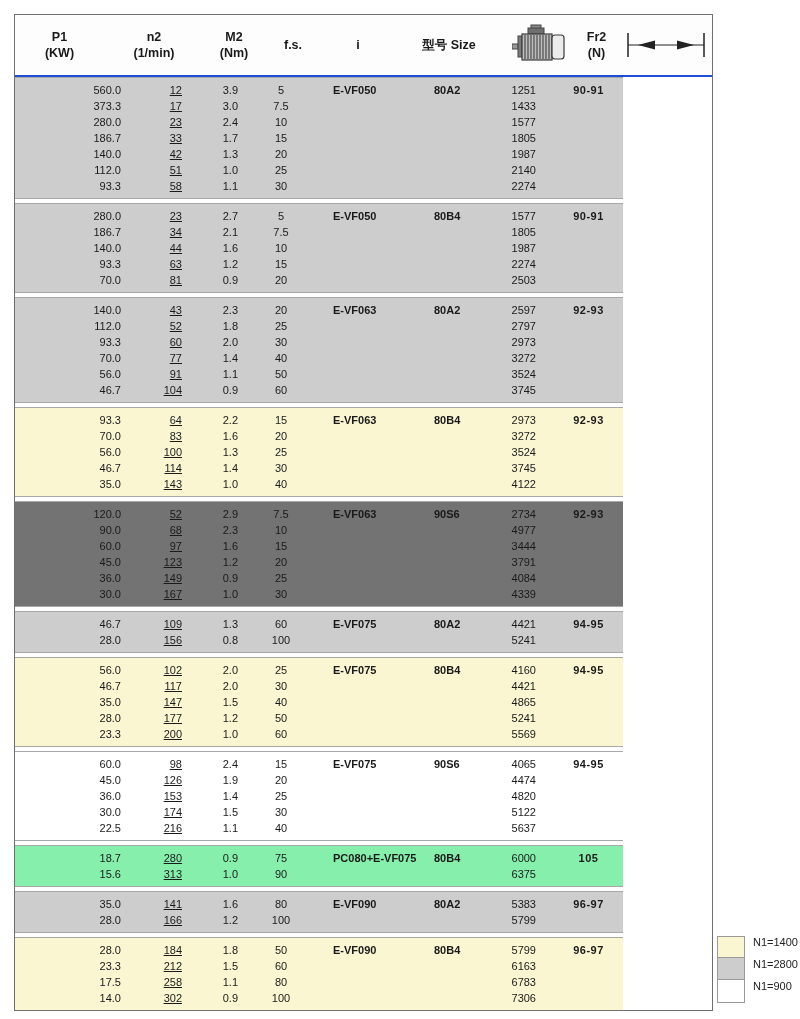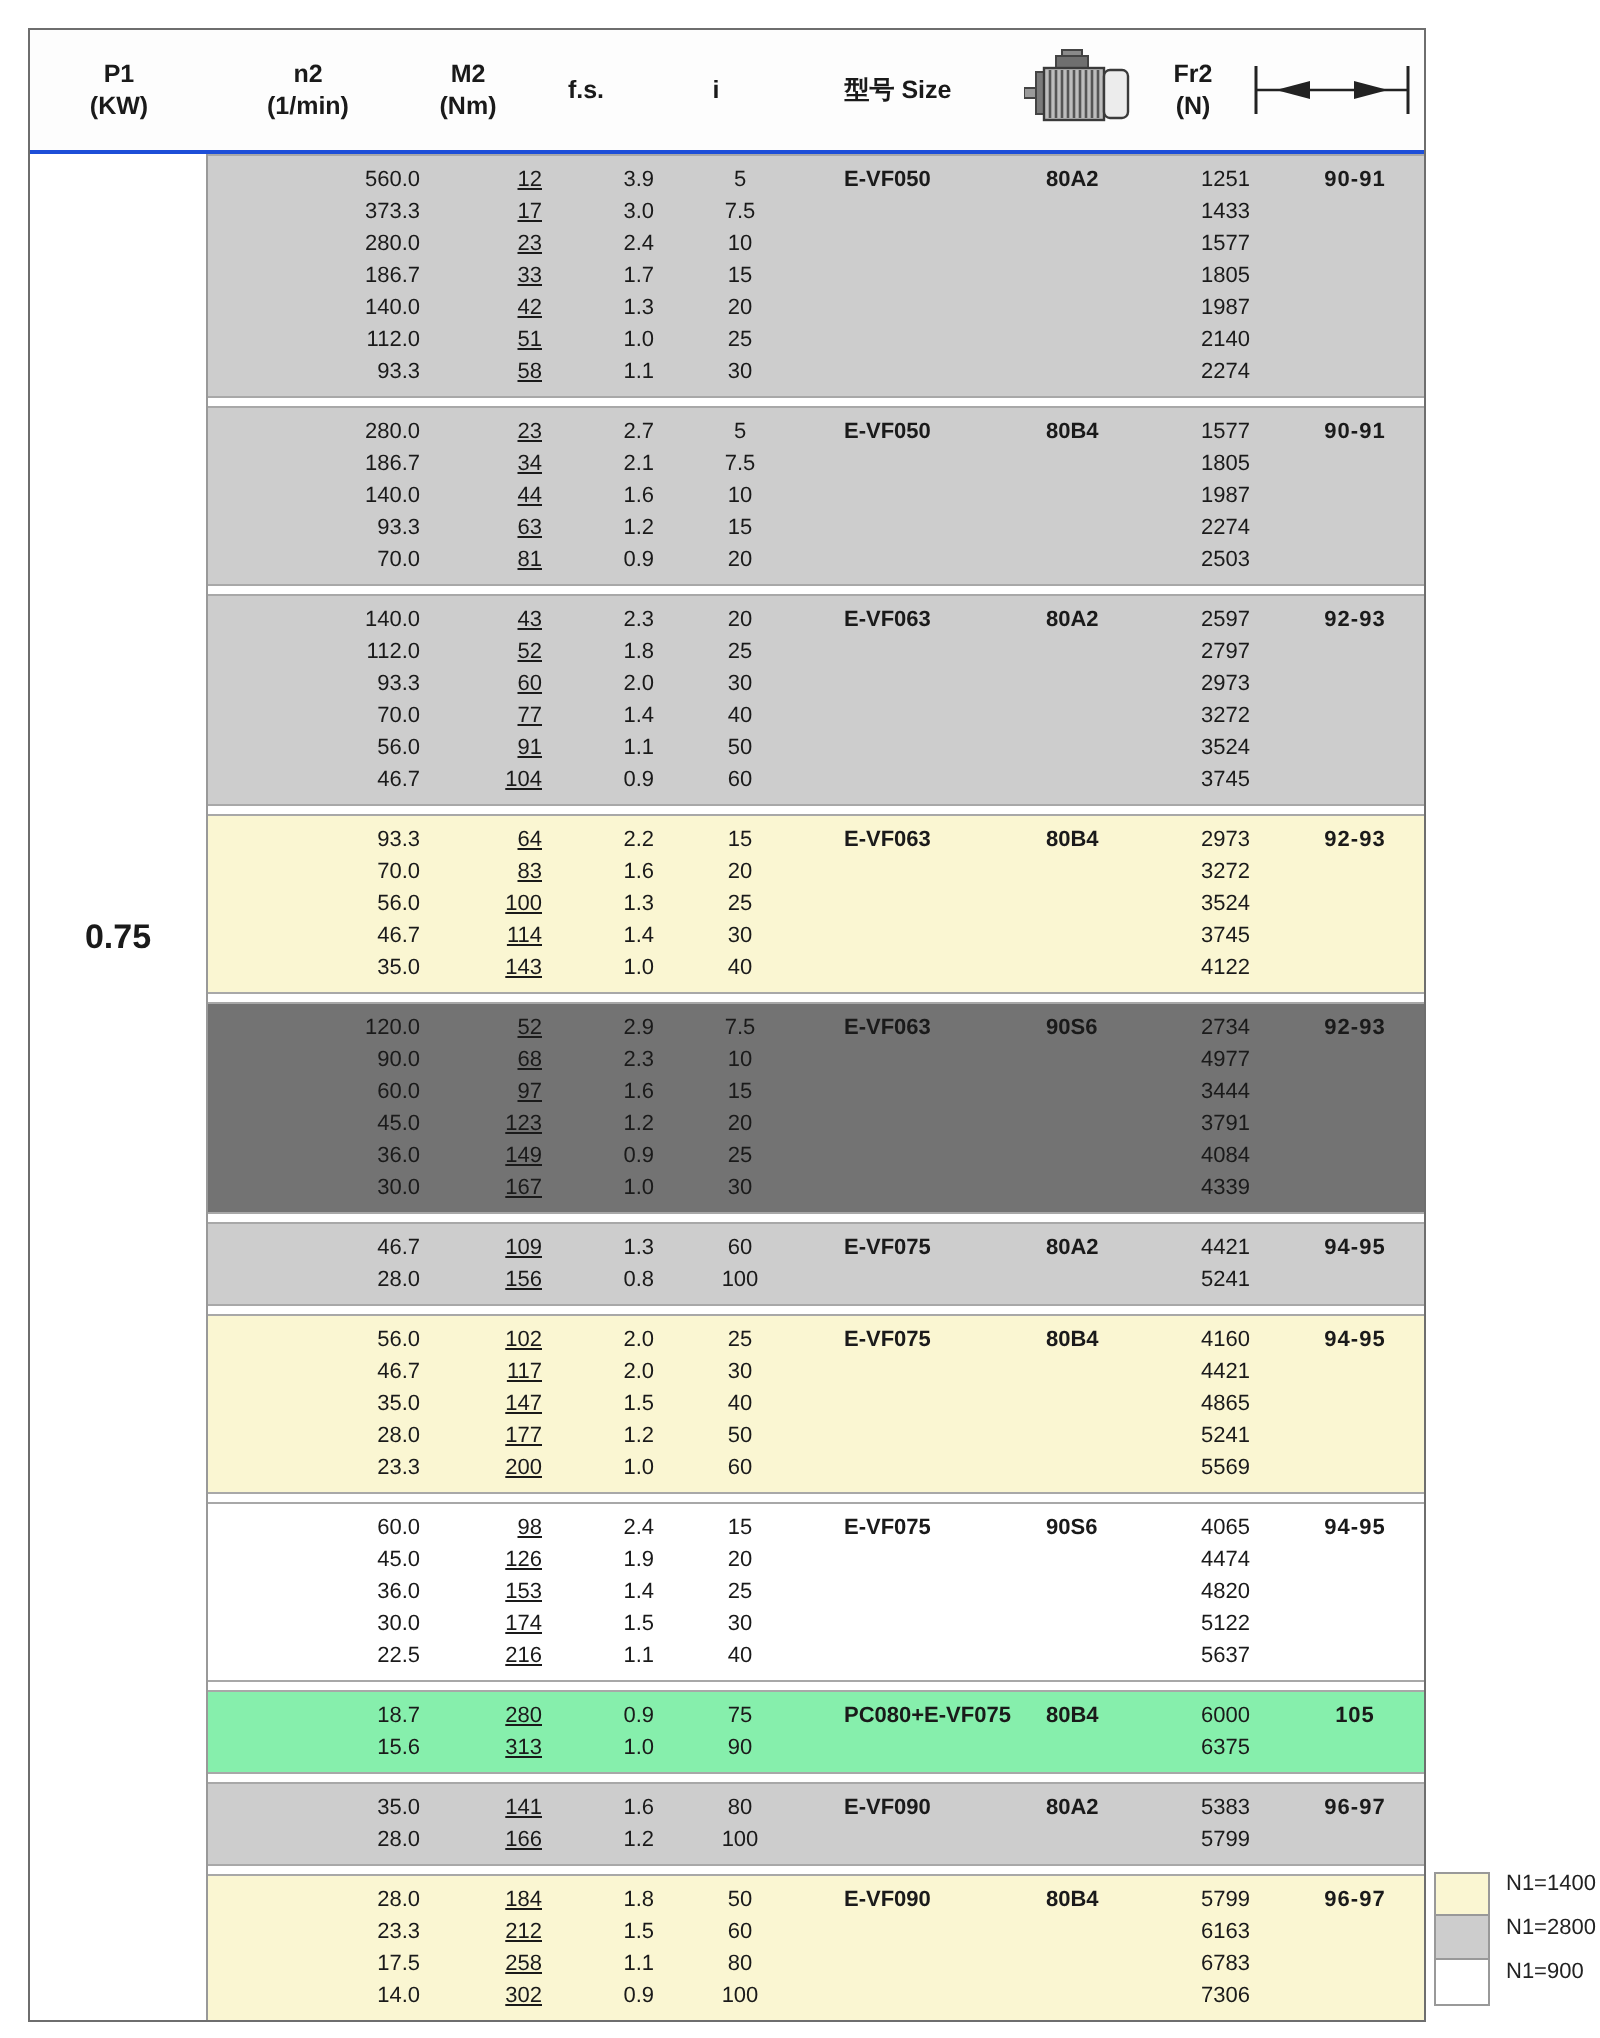--- a/index.html
+++ b/index.html
@@ -99,23 +99,20 @@
       <svg width="84" height="36" viewBox="0 0 84 36" aria-hidden="true">
         <line x1="4" y1="6" x2="4" y2="30" stroke="#222" stroke-width="1.5"></line>
         <line x1="80" y1="6" x2="80" y2="30" stroke="#222" stroke-width="1.5"></line>
         <line x1="4" y1="18" x2="80" y2="18" stroke="#222" stroke-width="1.2"></line>
         <polygon points="14,18 31,13.5 31,22.5" fill="#222"></polygon>
         <polygon points="70,18 53,13.5 53,22.5" fill="#222"></polygon>
       </svg>
     </div>
   </div>
   <div class="gbody">
-    <div class="p1col">
-      <div class="p1val">0.75</div>
-    </div>
     <div class="datacol">
         <div class="block" style="background: rgb(205, 205, 205);">
           <div class="row">
             <div class="cn2">560.0</div>
             <div class="cm2">12</div>
             <div class="cfs">3.9</div>
             <div class="ci">5</div>
             <div class="cmodel">E-VF050</div>
             <div class="csize">80A2</div>
             <div class="cfr2">1251</div>

